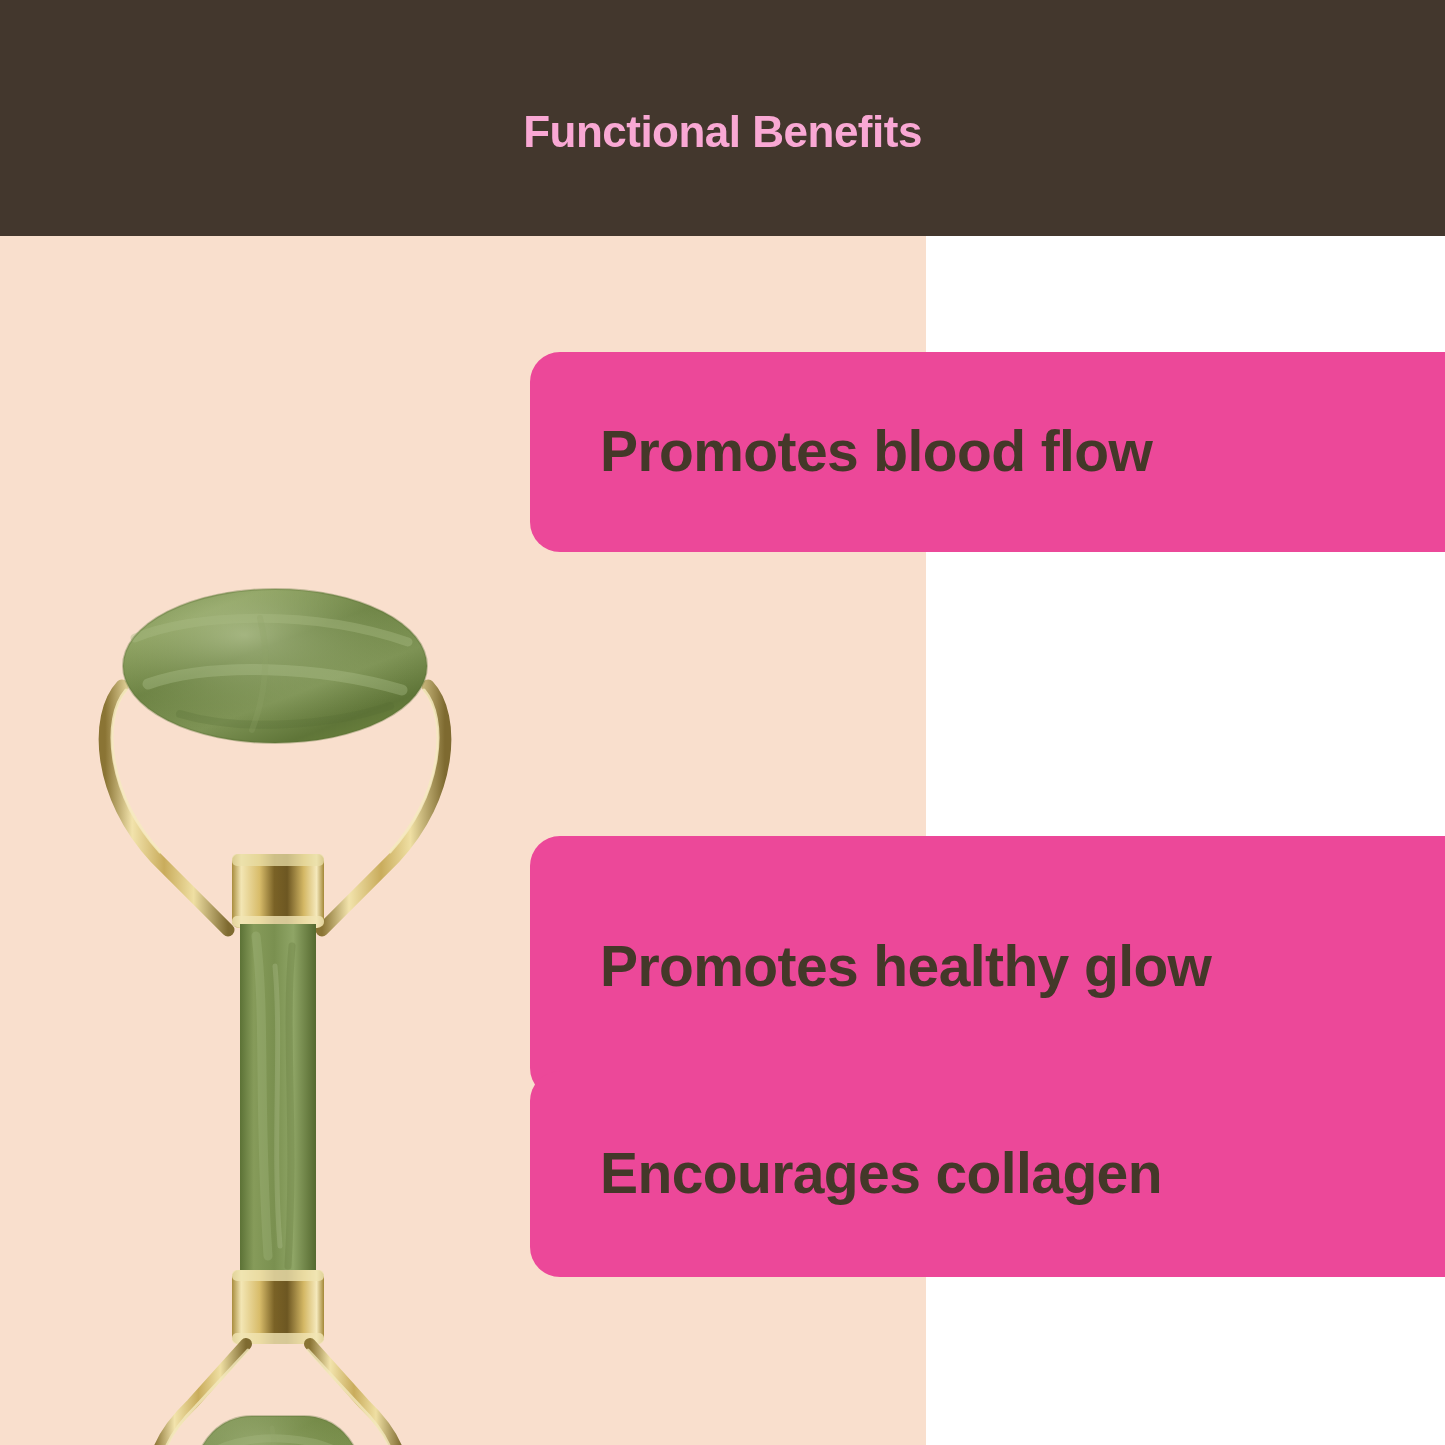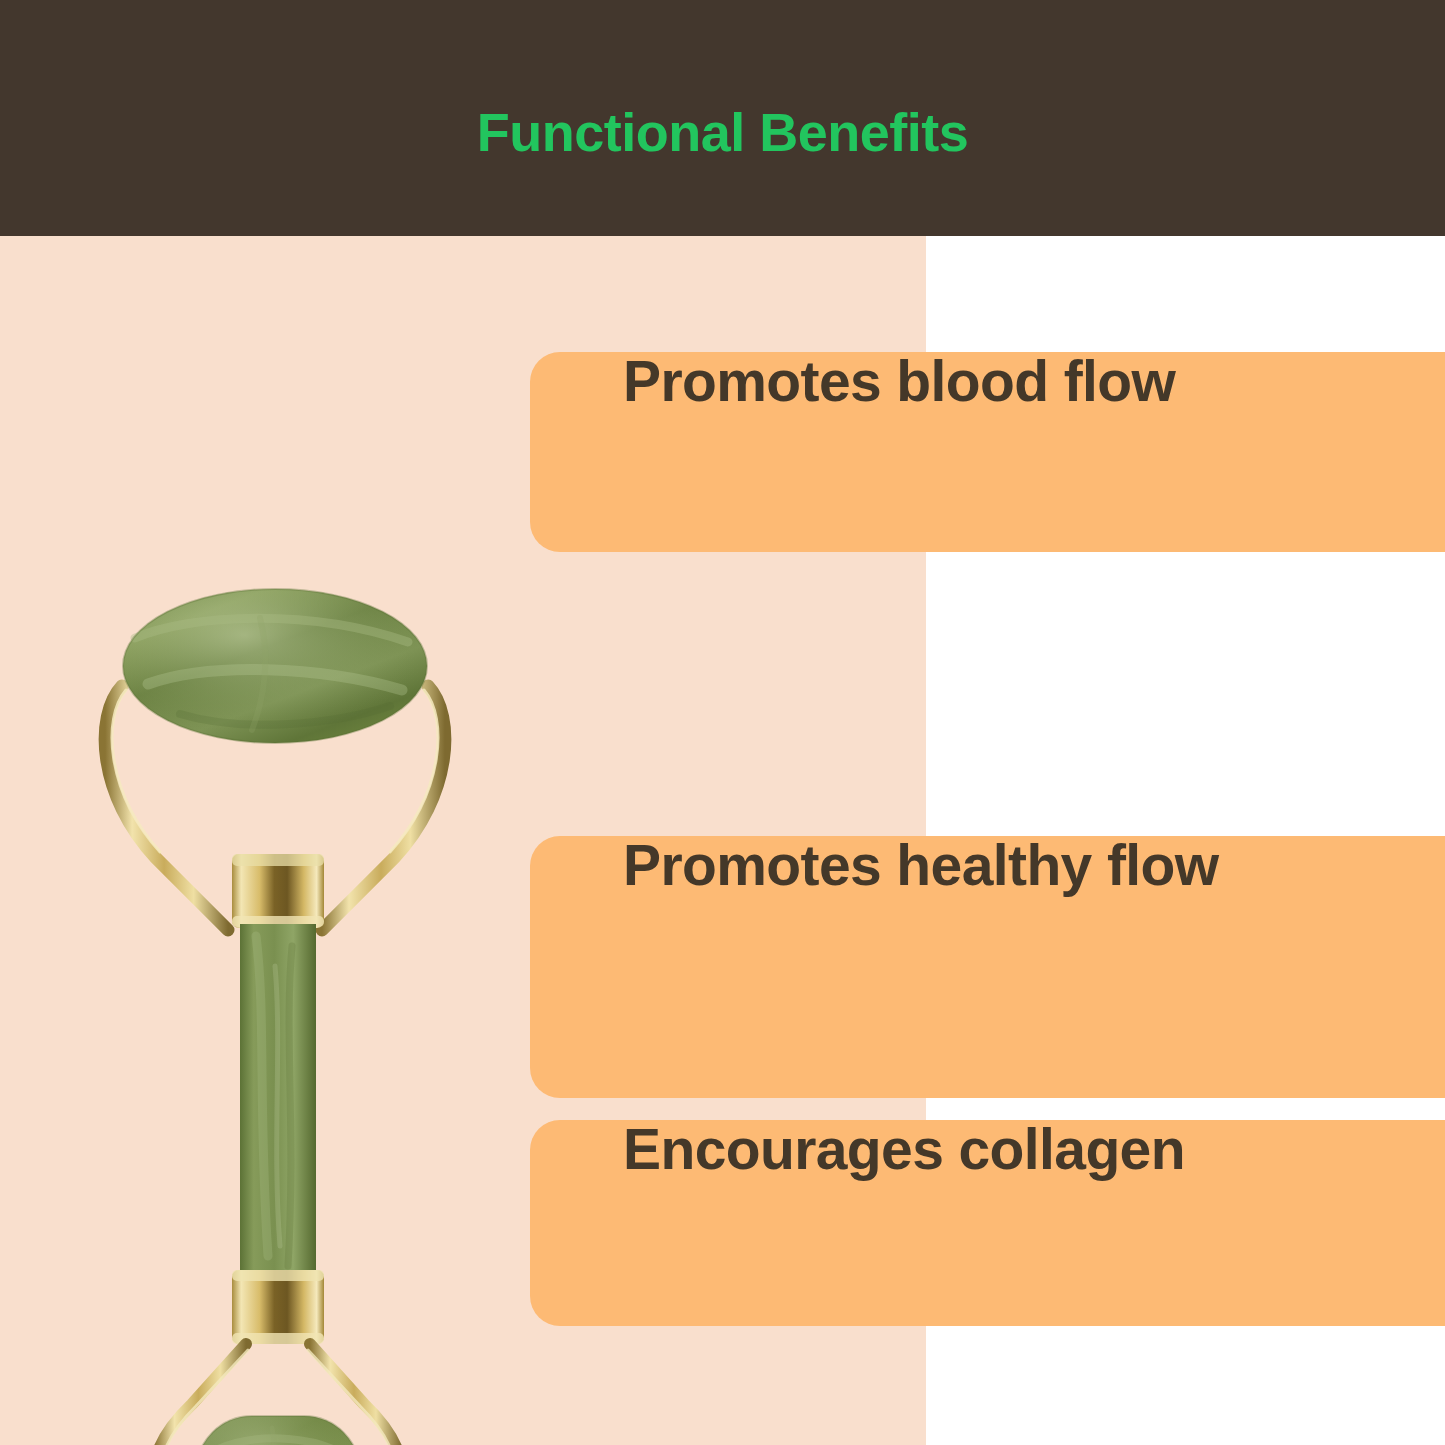--- a/index.html
+++ b/index.html
@@ -26,22 +26,22 @@
     left: 0;
     top: 0;
     width: 1445px;
     height: 236px;
     background: #43372d;
     display: flex;
     align-items: center;
     justify-content: center;
   }
   .header-title {
-    color: #22c55e;
-    font-size: 54px;
+    color: #f9a8d4;
+    font-size: 44px;
     font-weight: bold;
     letter-spacing: -0.5px;
     line-height: 1;
     font-family: "Liberation Sans", sans-serif;
     white-space: nowrap;
     margin-top: 28px;
   }
 
   
   .product-panel {
@@ -50,42 +50,42 @@
     top: 236px;
     width: 926px;
     height: 1209px;
     background: #f9dfcd;
   }
 
   
   .benefit-card {
     position: absolute;
     left: 530px;
-    background: #fdba74;
+    background: #ec4899;
     border-top-left-radius: 30px;
     border-bottom-left-radius: 30px;
     display: flex;
-    align-items: flex-start;
+    align-items: center;
     box-sizing: border-box;
-    padding-left: 93px;
+    padding-left: 70px;
     z-index: 5;
   }
   .benefit-text {
     color: #443829;
     font-size: 57px;
     font-weight: bold;
     line-height: 1.05;
     letter-spacing: -0.6px;
     white-space: nowrap;
     font-family: "Liberation Sans", sans-serif;
   }
   .card-1 { top: 352px;  height: 200px; width: 915px; }
   .card-2 { top: 607px;  height: 194px; width: 915px; }
   .card-3 { top: 836px;  height: 262px; width: 915px; }
-  .card-4 { top: 1120px; height: 206px; width: 915px; }
+  .card-4 { top: 1071px; height: 206px; width: 915px; }
 
   
   .roller {
     position: absolute;
     left: 60px;
     top: 330px;
     width: 430px;
     height: 980px;
   }
   .roller svg { display: block; width: 430px; height: 980px; }
@@ -210,20 +210,20 @@
     </div>
 
   </div>
 
   <div class="benefit-card card-1">
     <span class="benefit-text">Promotes blood flow</span>
   </div>
 
 
   <div class="benefit-card card-3">
-    <span class="benefit-text">Promotes healthy flow</span>
+    <span class="benefit-text">Promotes healthy glow</span>
   </div>
 
   <div class="benefit-card card-4">
     <span class="benefit-text">Encourages collagen</span>
   </div>
 
 </div>
 
 </body></html>

